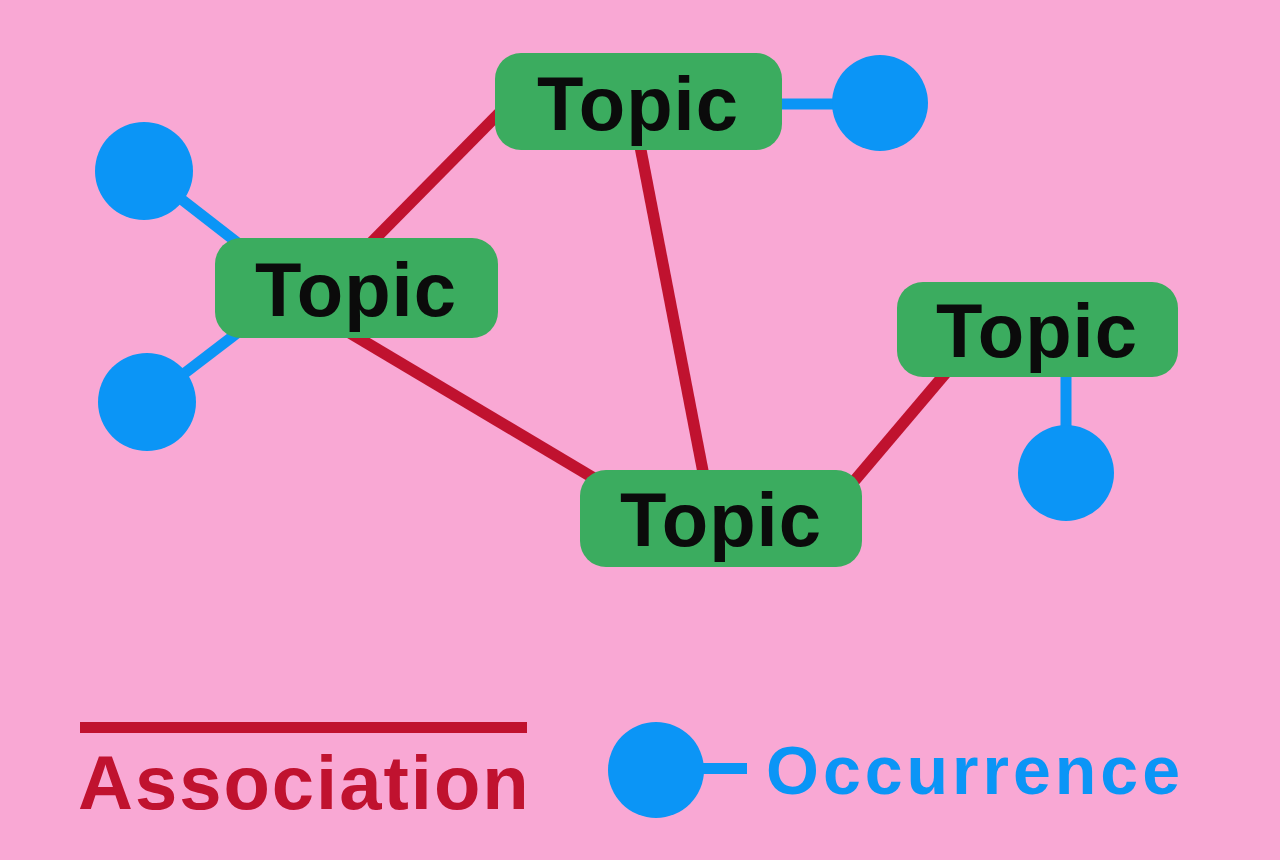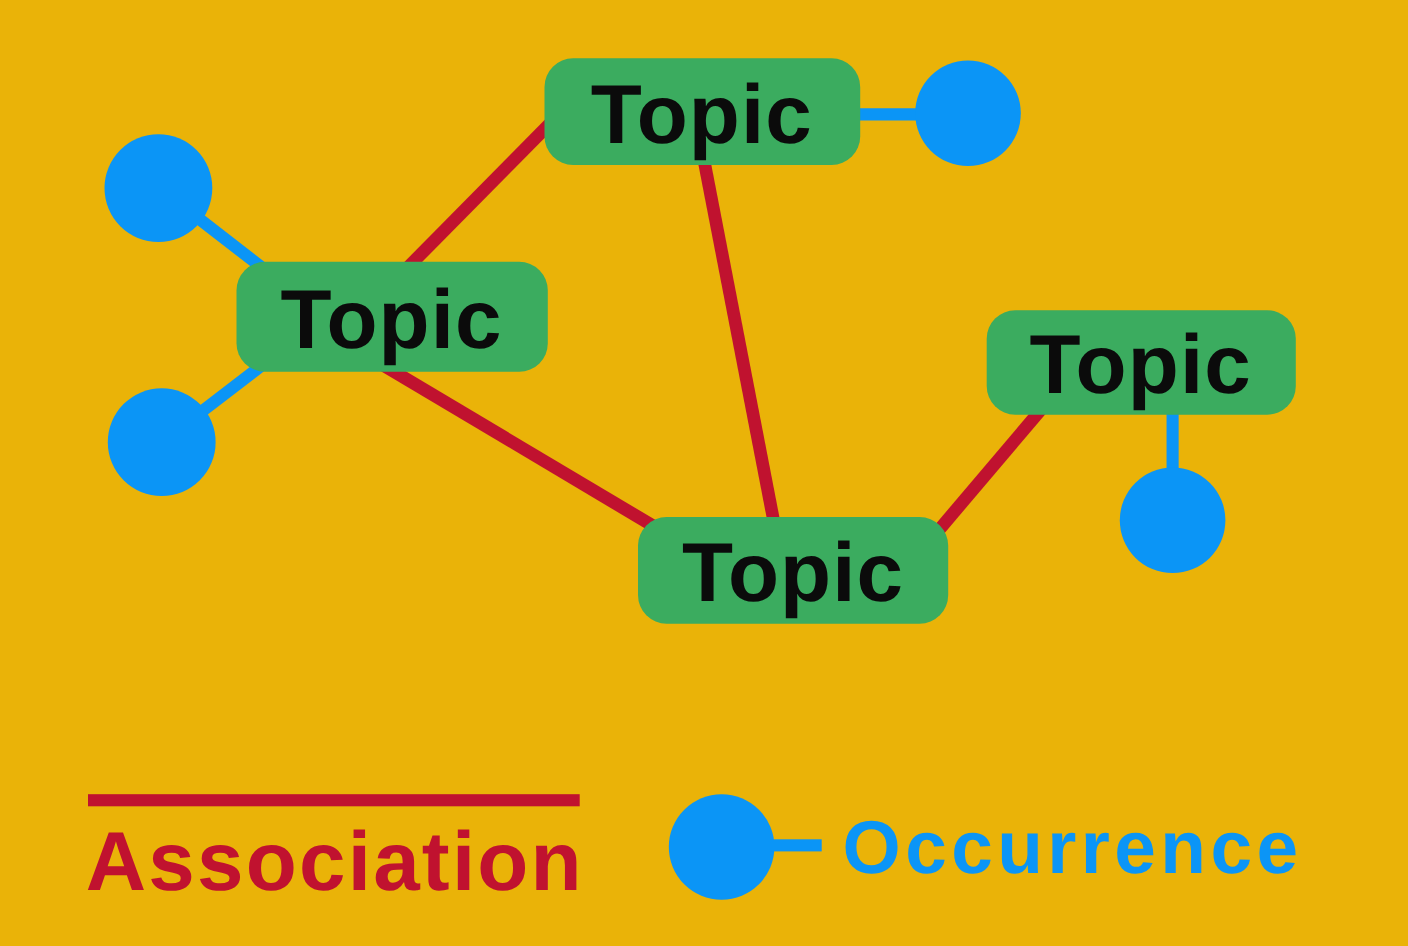--- a/index.html
+++ b/index.html
@@ -4,21 +4,21 @@
 <style>
   html, body {
     margin: 0;
     padding: 0;
     background: #ffffff;
   }
   .stage {
     position: relative;
     width: 1280px;
     height: 860px;
-    background: #eab308;
+    background: #f9a8d4;
     overflow: hidden;
     font-family: "Liberation Sans", sans-serif;
   }
   svg { display: block; }
   .assoc-line {
     stroke-width: 11.5;
     stroke-linecap: butt;
     fill: none;
   }
   .occ-line {

